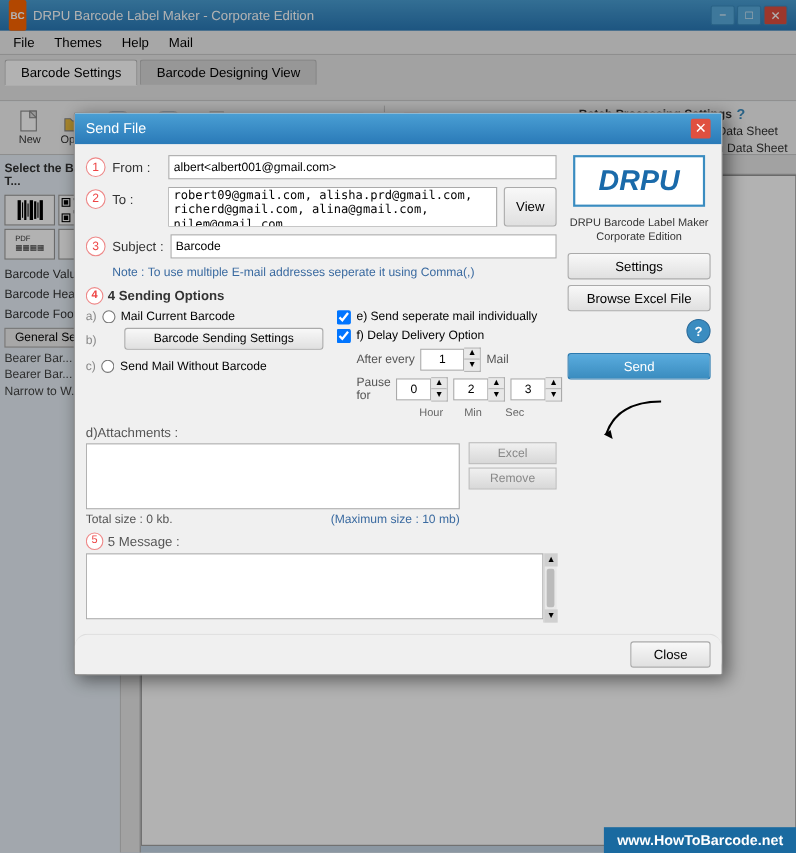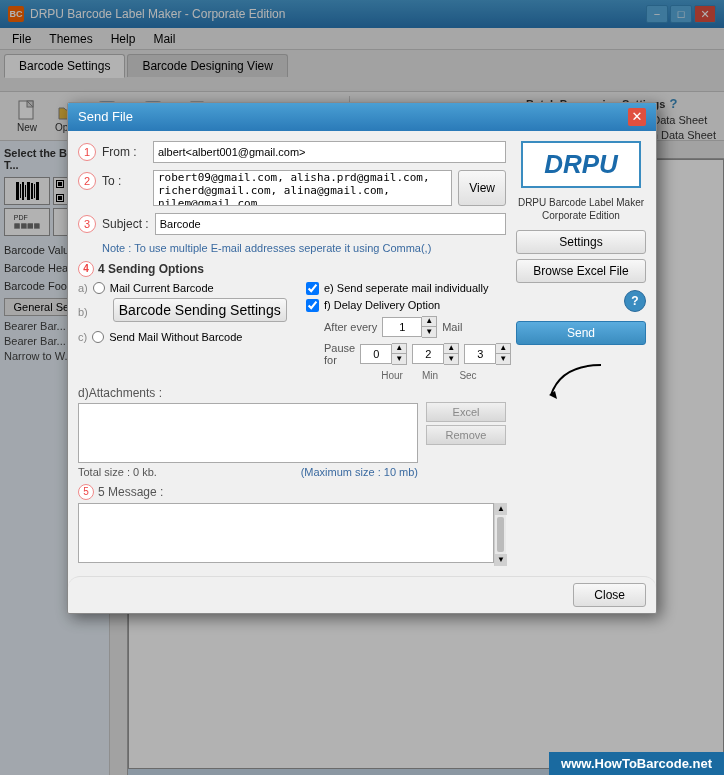--- a/index.html
+++ b/index.html
@@ -10,21 +10,21 @@
       background: linear-gradient(to bottom, #4a9fd4, #2a7ab8);
       color: white;
       height: 28px;
       display: flex;
       align-items: center;
       justify-content: space-between;
       padding: 0 8px;
       font-size: 12px;
     }
     .title-bar-left { display: flex; align-items: center; gap: 6px; }
-    .title-bar-icon { width: 16px; height: 16px; background: #ff6600; border-radius: 2px; display: flex; align-items: center; justify-content: center; color: white; font-size: 9px; font-weight: bold; }
+    .title-bar-icon { width: 16px; height: 28px; background: #ff6600; border-radius: 2px; display: flex; align-items: center; justify-content: center; color: white; font-size: 9px; font-weight: bold; }
     .title-bar-controls { display: flex; gap: 2px; }
     .title-btn { width: 22px; height: 18px; background: #5aacde; border: 1px solid #3a8cbf; color: white; font-size: 11px; display: flex; align-items: center; justify-content: center; cursor: pointer; border-radius: 2px; }
     .title-btn.close { background: #e05040; }
     .title-btn.maximize { background: #5aacde; }
 
     
     .menu-bar {
       background: #f0f0f0;
       height: 22px;
       display: flex;
@@ -349,22 +349,22 @@
     .options-left { flex: 1; }
     .options-right { width: 200px; }
 
     .option-row { display: flex; align-items: center; gap: 5px; margin-bottom: 4px; font-size: 11px; }
     .option-label-letter { color: #888; font-size: 11px; }
 
     
     .barcode-settings-btn {
       background: linear-gradient(to bottom, #f8f8f8, #e0e0e0);
       border: 1px solid #aaa;
-      padding: 3px 5px;
-      font-size: 14px;
+      padding: 3px 26px;
+      font-size: 11px;
       cursor: pointer;
       border-radius: 3px;
       margin-left: 20px;
       margin-bottom: 5px;
     }
 
     
     .delay-row { display: flex; align-items: center; gap: 5px; font-size: 11px; margin-bottom: 4px; }
     .delay-label { font-size: 11px; color: #555; }
     .spinner-input {

